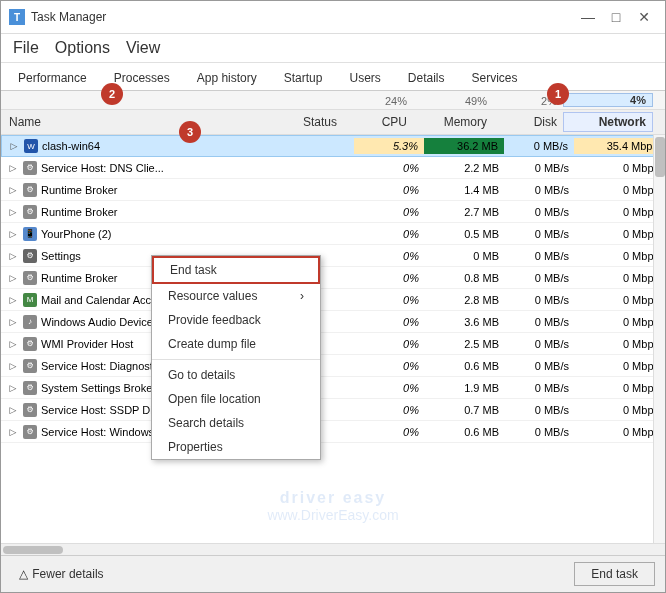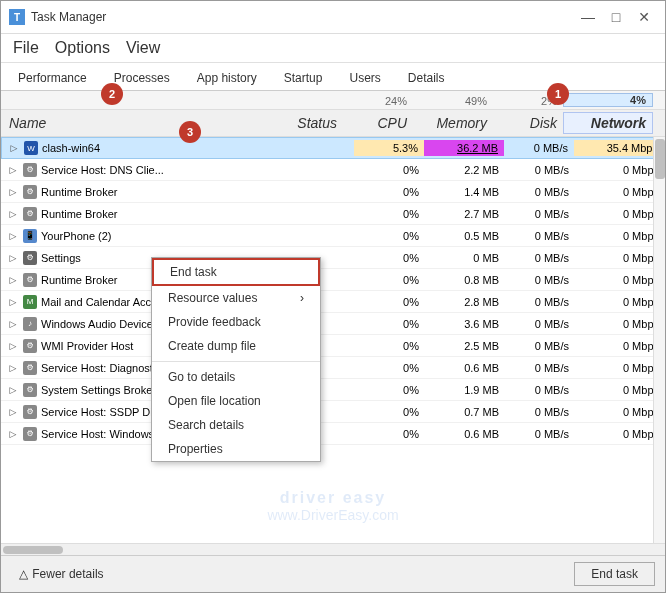--- a/index.html
+++ b/index.html
@@ -16,42 +16,42 @@
 
     .menu-bar { background: #fff; display: flex; align-items: center; padding: 2px 4px; border-bottom: 1px solid #e0e0e0; }
     .menu-item { padding: 3px 8px; cursor: pointer; font-size: 16px; color: #333; }
 
     .tab-bar { background: #fff; display: flex; align-items: flex-end; padding: 0 4px; border-bottom: 1px solid #ccc; }
     .tab { padding: 6px 12px; cursor: pointer; font-size: 12px; color: #333; border: 1px solid transparent; border-bottom: none; margin-right: 1px; position: relative; top: 1px; }
 
     .content { flex: 1; display: flex; flex-direction: column; overflow: hidden; background: #fff; }
 
     .header-row { display: flex; align-items: center; background: #f0f0f0; border-bottom: 1px solid #ddd; padding: 2px 0; }
-    .header-cell { font-size: 14px; color: #333; padding: 2px 6px; text-align: right; font-style: italic; }
+    .header-cell { font-size: 12px; color: #333; padding: 2px 6px; text-align: right; }
     .header-cell.name { text-align: left; flex: 1; padding-left: 8px; }
     .header-cell.status { width: 100px; text-align: right; }
     .header-cell.cpu { width: 70px; }
     .header-cell.memory { width: 80px; }
     .header-cell.disk { width: 70px; }
     .header-cell.network { width: 90px; background: #e8f0fe; border: 1px solid #b0c4f0; font-weight: bold; }
     .col-percent { font-size: 11px; color: #666; text-align: right; }
     .cpu-pct { width: 70px; text-align: right; padding-right: 6px; }
     .mem-pct { width: 80px; text-align: right; padding-right: 6px; }
     .disk-pct { width: 70px; text-align: right; padding-right: 6px; }
     .net-pct { width: 90px; text-align: right; padding-right: 6px; background: #d8ecff; font-weight: bold; color: #333; border: 1px solid #a0c0e8; position: relative; }
 
     .table-area { flex: 1; overflow-y: auto; overflow-x: hidden; position: relative; }
 
     .process-row { display: flex; align-items: center; border-bottom: 1px solid #f0f0f0; height: 22px; cursor: pointer; }
     .process-row.selected { background: #cce8ff; border: 1px solid #99c9f0; }
 
     .cell { font-size: 11px; padding: 2px 6px; overflow: hidden; text-overflow: ellipsis; white-space: nowrap; }
     .cell.name { flex: 1; text-align: left; display: flex; align-items: center; gap: 4px; padding-left: 6px; }
     .cell.status { width: 100px; color: #666; }
-    .cell.cpu { width: 70px; text-align: right; }
+    .cell.cpu { width: 70px; text-align: right; font-style: italic; }
     .cell.memory { width: 80px; text-align: right; }
     .cell.disk { width: 70px; text-align: right; }
     .cell.network { width: 90px; text-align: right; }
     .expand-btn { width: 12px; height: 12px; display: inline-flex; align-items: center; justify-content: center; font-size: 9px; color: #555; }
 
     .app-icon { width: 14px; height: 14px; background: #4a6fa8; display: inline-flex; align-items: center; justify-content: center; font-size: 8px; color: white; border-radius: 2px; }
     .svc-icon { width: 14px; height: 14px; background: #888; display: inline-flex; align-items: center; justify-content: center; font-size: 8px; color: white; border-radius: 2px; }
 
     .scrollbar-x { height: 12px; background: #f0f0f0; border-top: 1px solid #ddd; display: flex; align-items: center; padding: 0 2px; }
     .scrollbar-x-thumb { width: 60px; height: 8px; background: #c0c0c0; border-radius: 4px; }
@@ -98,20 +98,21 @@
     <span class="menu-item">View</span>
   </div>
 
   <div class="tab-bar">
     <div class="tab">Performance</div>
     <div class="tab">Processes</div>
     <div class="tab">App history</div>
     <div class="tab">Startup</div>
     <div class="tab">Users</div>
     <div class="tab">Details</div>
+    <div class="tab">Services</div>
   </div>
 
   <div class="content">
 
     <div style="display:flex; background:#f5f5f5; border-bottom:1px solid #ddd; align-items:flex-end; padding:2px 0;">
       <div style="flex:1;"></div>
       <div style="width:100px;"></div>
       <div class="col-percent cpu-pct">24%</div>
       <div class="col-percent mem-pct">49%</div>
       <div class="col-percent disk-pct">2%</div>
@@ -132,21 +133,21 @@
     <div class="table-area" style="position:relative;">
 
       <div class="process-row selected" style="background:#cce8ff; border:1px solid #99c9f0;">
         <div class="cell name">
           <span class="expand-btn">▷</span>
           <span class="app-icon" style="background:#2255aa;">W</span>
           <span>clash-win64</span>
         </div>
         <div class="cell status"></div>
         <div class="cell cpu" style="background:#ffe8b0;">5.3%</div>
-        <div class="cell memory" style="background:#d946ef;text-decoration:underline;">36.2 MB</div>
+        <div class="cell memory" style="background:#15803d;">36.2 MB</div>
         <div class="cell disk">0 MB/s</div>
         <div class="cell network" style="background:#ffe8b0;">35.4 Mbps</div>
       </div>
 
       <div class="process-row">
         <div class="cell name">
           <span class="expand-btn">▷</span>
           <span class="svc-icon">⚙</span>
           <span>Service Host: DNS Clie...</span>
         </div>

